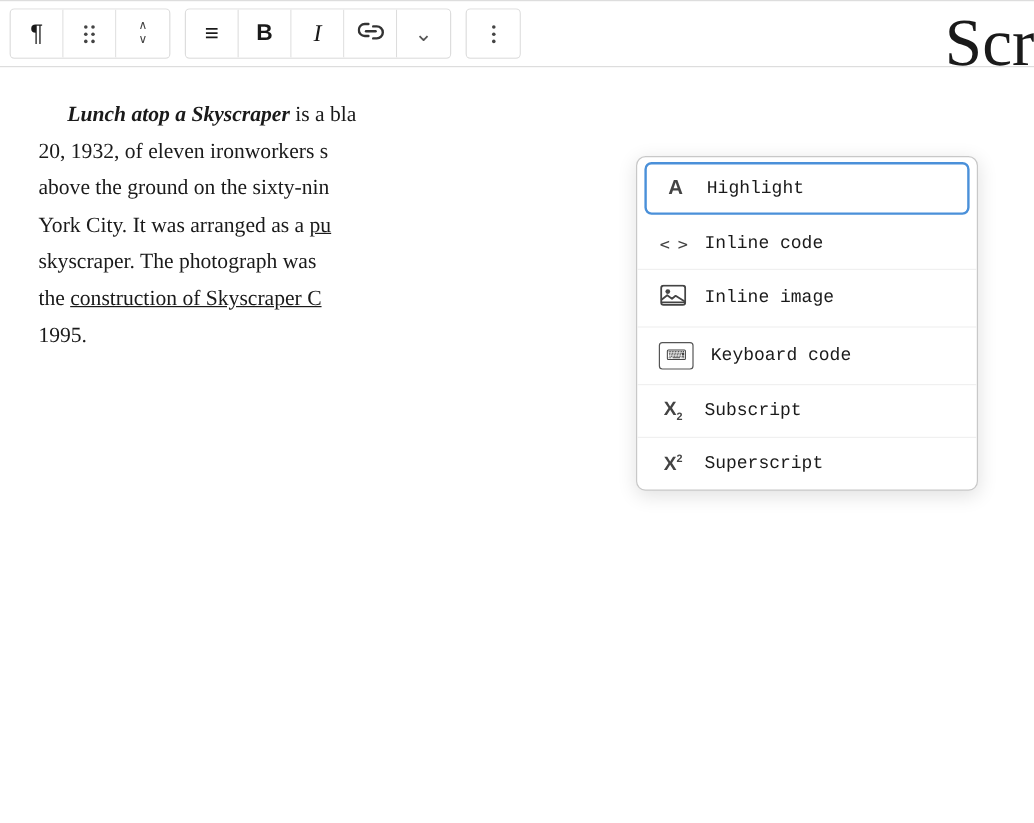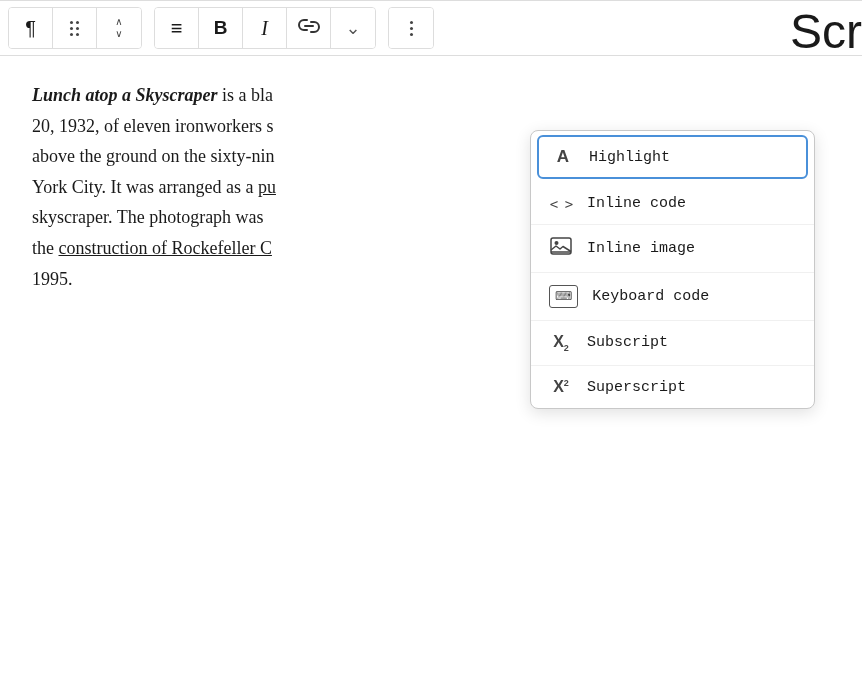--- a/index.html
+++ b/index.html
@@ -53,22 +53,22 @@
       font-size: 10px;
       line-height: 1.2;
       color: #444;
     }
 
     
     .top-right-text {
       position: absolute;
       top: 8px;
       right: 0;
-      font-size: 48px;
-      font-family: Liberation Sans, sans-serif;
+      font-size: 56px;
+      font-family: Liberation Serif, serif;
       color: #1a1a1a;
       line-height: 1;
       overflow: hidden;
     }
 
     
     .content-area {
       padding: 24px 32px;
       position: relative;
     }
@@ -80,20 +80,21 @@
       max-width: 520px;
     }
 
     .body-text p {
       margin-bottom: 28px;
     }
 
     .text-bold-italic {
       font-weight: bold;
       font-style: italic;
+      margin-left: 24px;
     }
 
     .text-underline {
       text-decoration: underline;
     }
 
     
     .dropdown-menu {
       position: absolute;
       top: 130px;
@@ -284,21 +285,21 @@
 
 <div class="content-area">
   <div class="body-text">
     <p>
       <span class="text-bold-italic">Lunch atop a Skyscraper</span>
       <span> is a bla<br>
       20, 1932, of eleven ironworkers s<br>
       above the ground on the sixty-nin<br>
       York City. It was arranged as a <span class="text-underline">pu</span><br>
       skyscraper. The photograph was<br>
-      the <span class="text-underline">construction of Rockefeller C</span><br>
+      the <span class="text-underline">construction of Skyscraper C</span><br>
       1995.</span>
     </p>
   </div>
 </div>
 
 <div class="dropdown-menu">
 
   <div class="menu-item selected">
     <span class="menu-item-icon" style="font-weight:bold; font-size:17px; font-family: -apple-system,sans-serif;">A</span>
     <span class="menu-item-label">Highlight</span>

